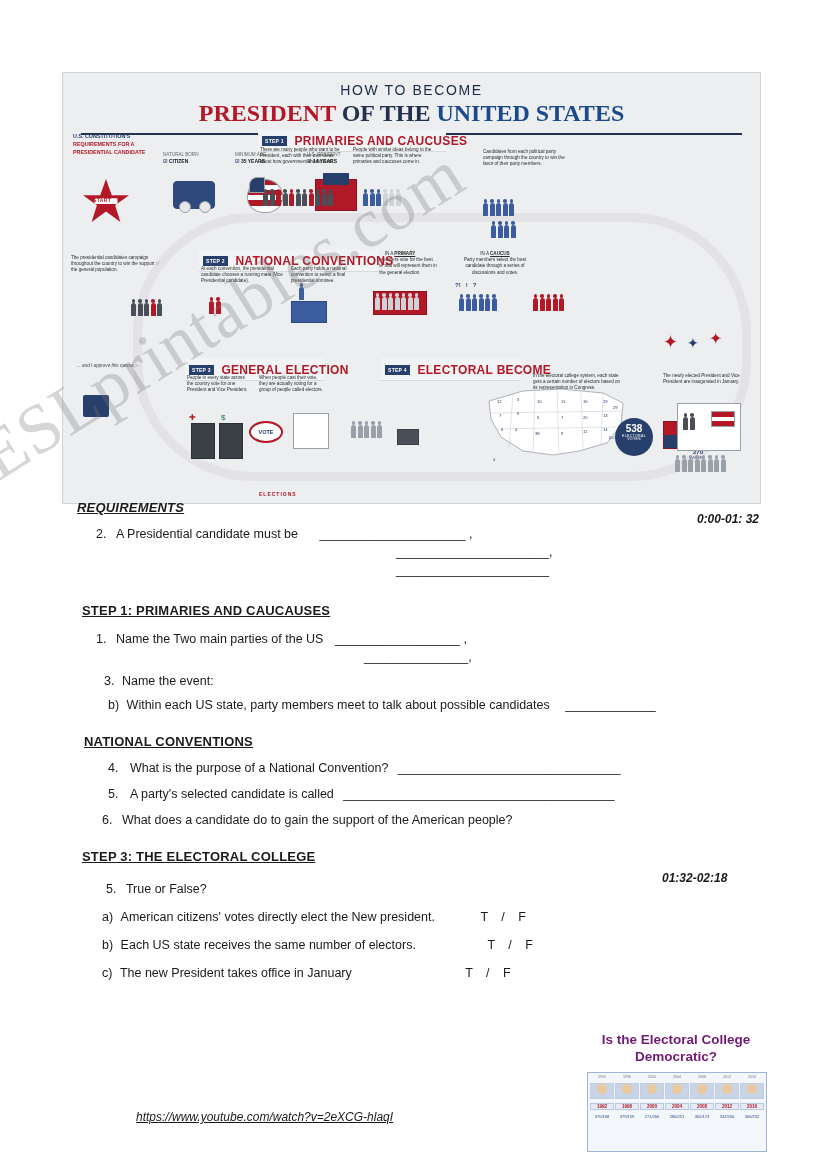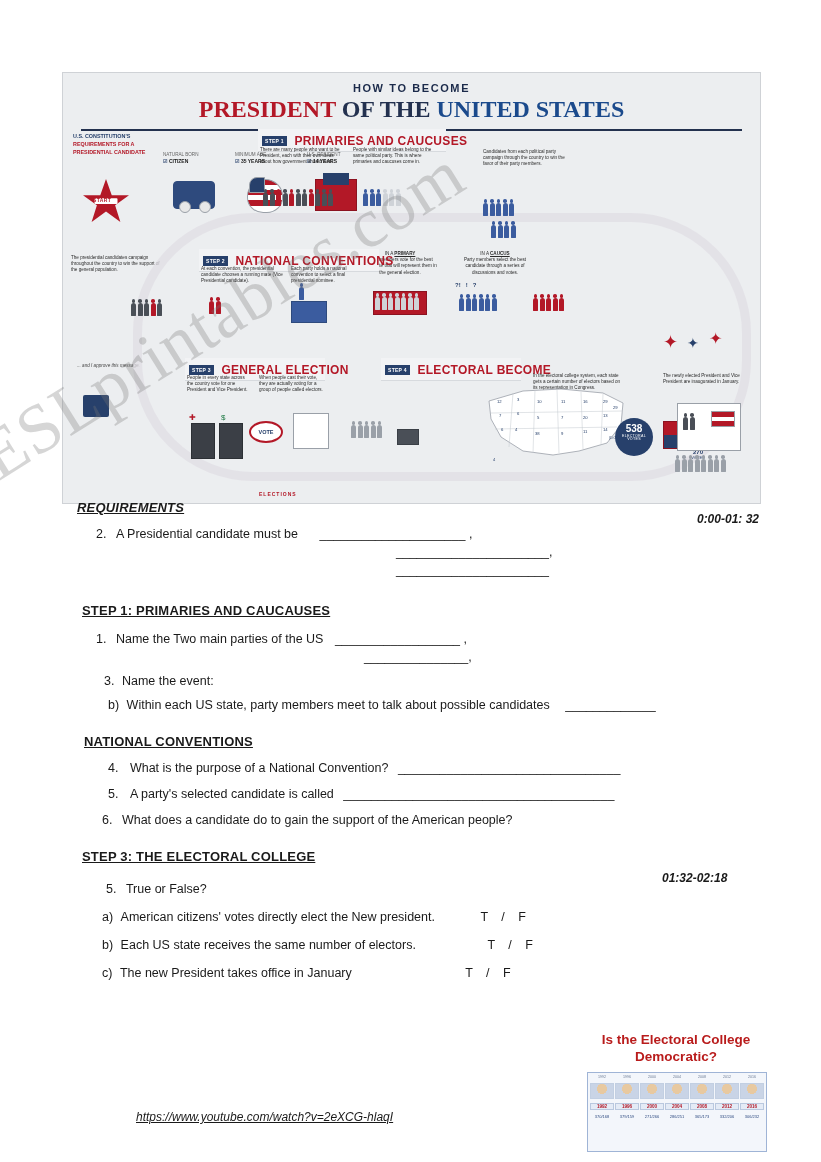--- a/index.html
+++ b/index.html
@@ -45,23 +45,23 @@
     height: 430px;
     background: #eceef0;
     border: 1px solid #cfd2d6;
     overflow: hidden;
   }
   .poster-title {
     text-align: center;
     padding-top: 9px;
   }
   .poster-title .l1 {
-    font-size: 11px;
+    font-size: 14px;
     letter-spacing: 1.6px;
-    font-weight: bold;
+    font-weight: normal;
     color: #1b2a4a;
   }
   .poster-title .l2 {
     font-family: "Liberation Serif", serif;
     font-size: 24px;
     font-weight: bold;
     margin-top: 2px;
   }
   .poster-title .red { color: #b31827; }
   .poster-title .dark { color: #23314f; }
@@ -220,21 +220,21 @@
   }
 
   .eccard {
     position: absolute;
     left: 587px;
     top: 1032px;
     width: 178px;
     text-align: center;
   }
   .eccard .cap {
-    color: #b91c1c;
+    color: #701a75;
     font-weight: bold;
     font-size: 13.5px;
     line-height: 1.25;
     text-align: center;
   }
   .ecimg {
     margin-top: 6px;
     width: 178px;
     height: 78px;
     background: #f3f6fb;

